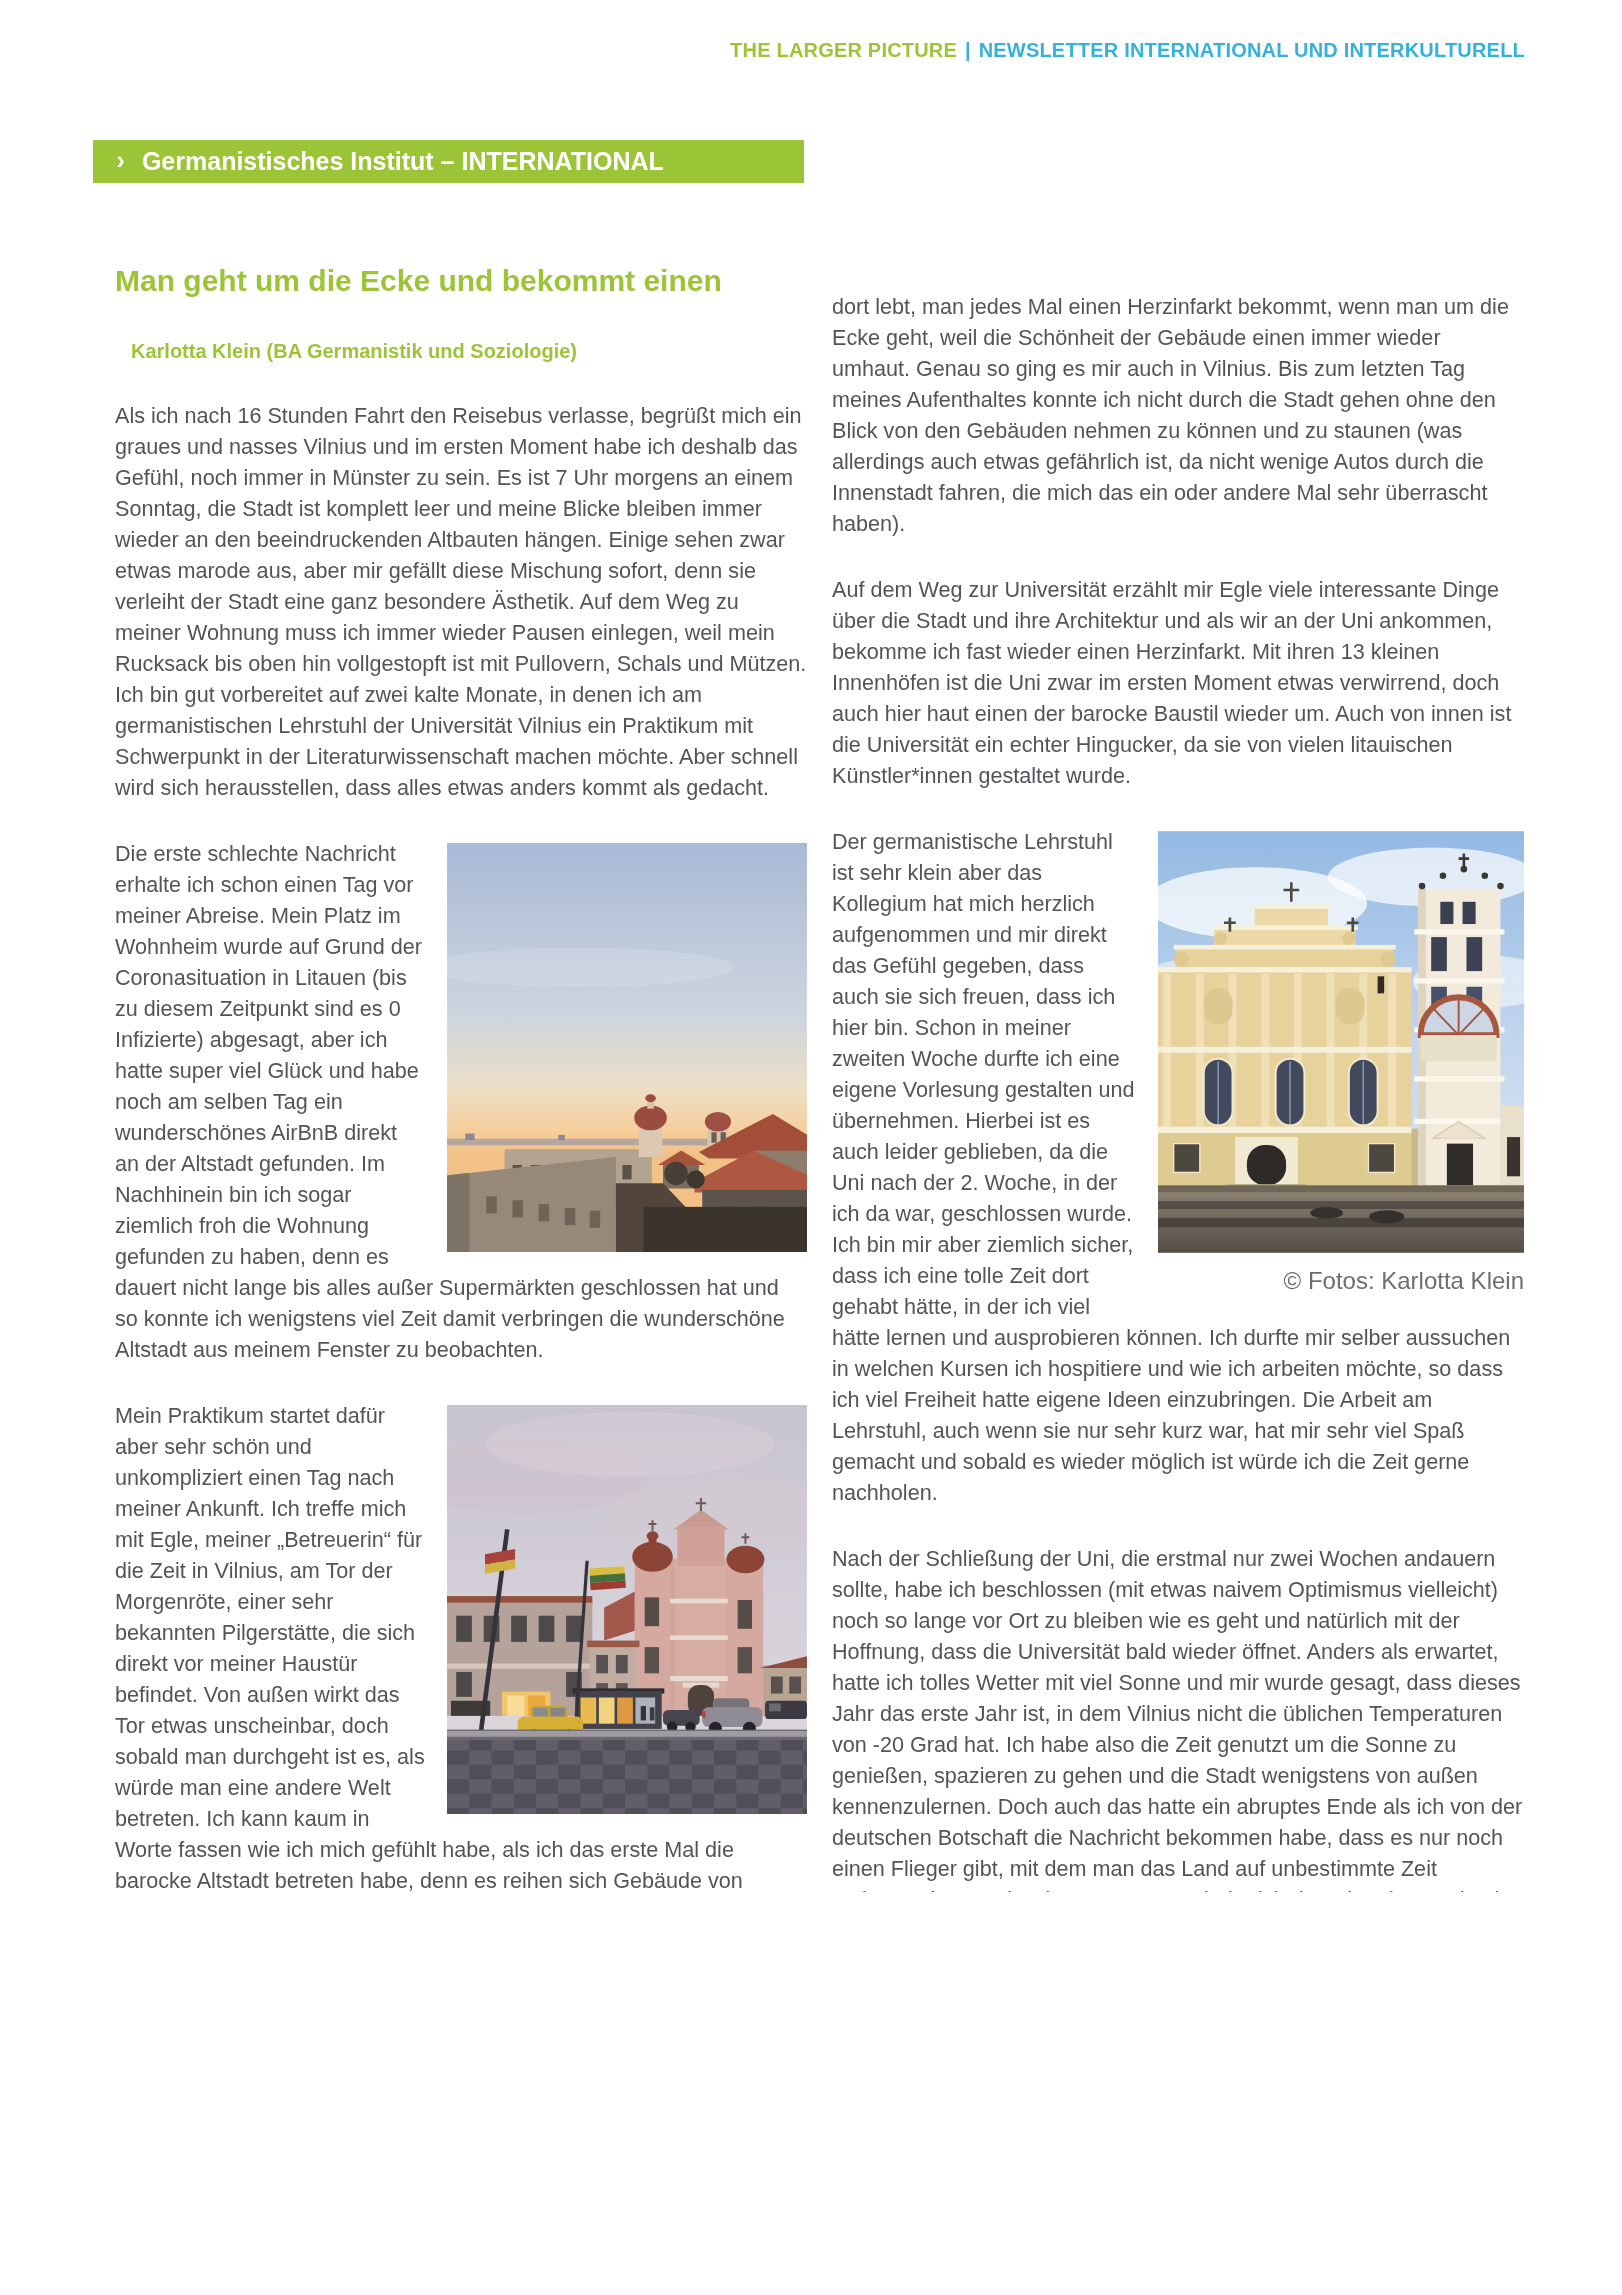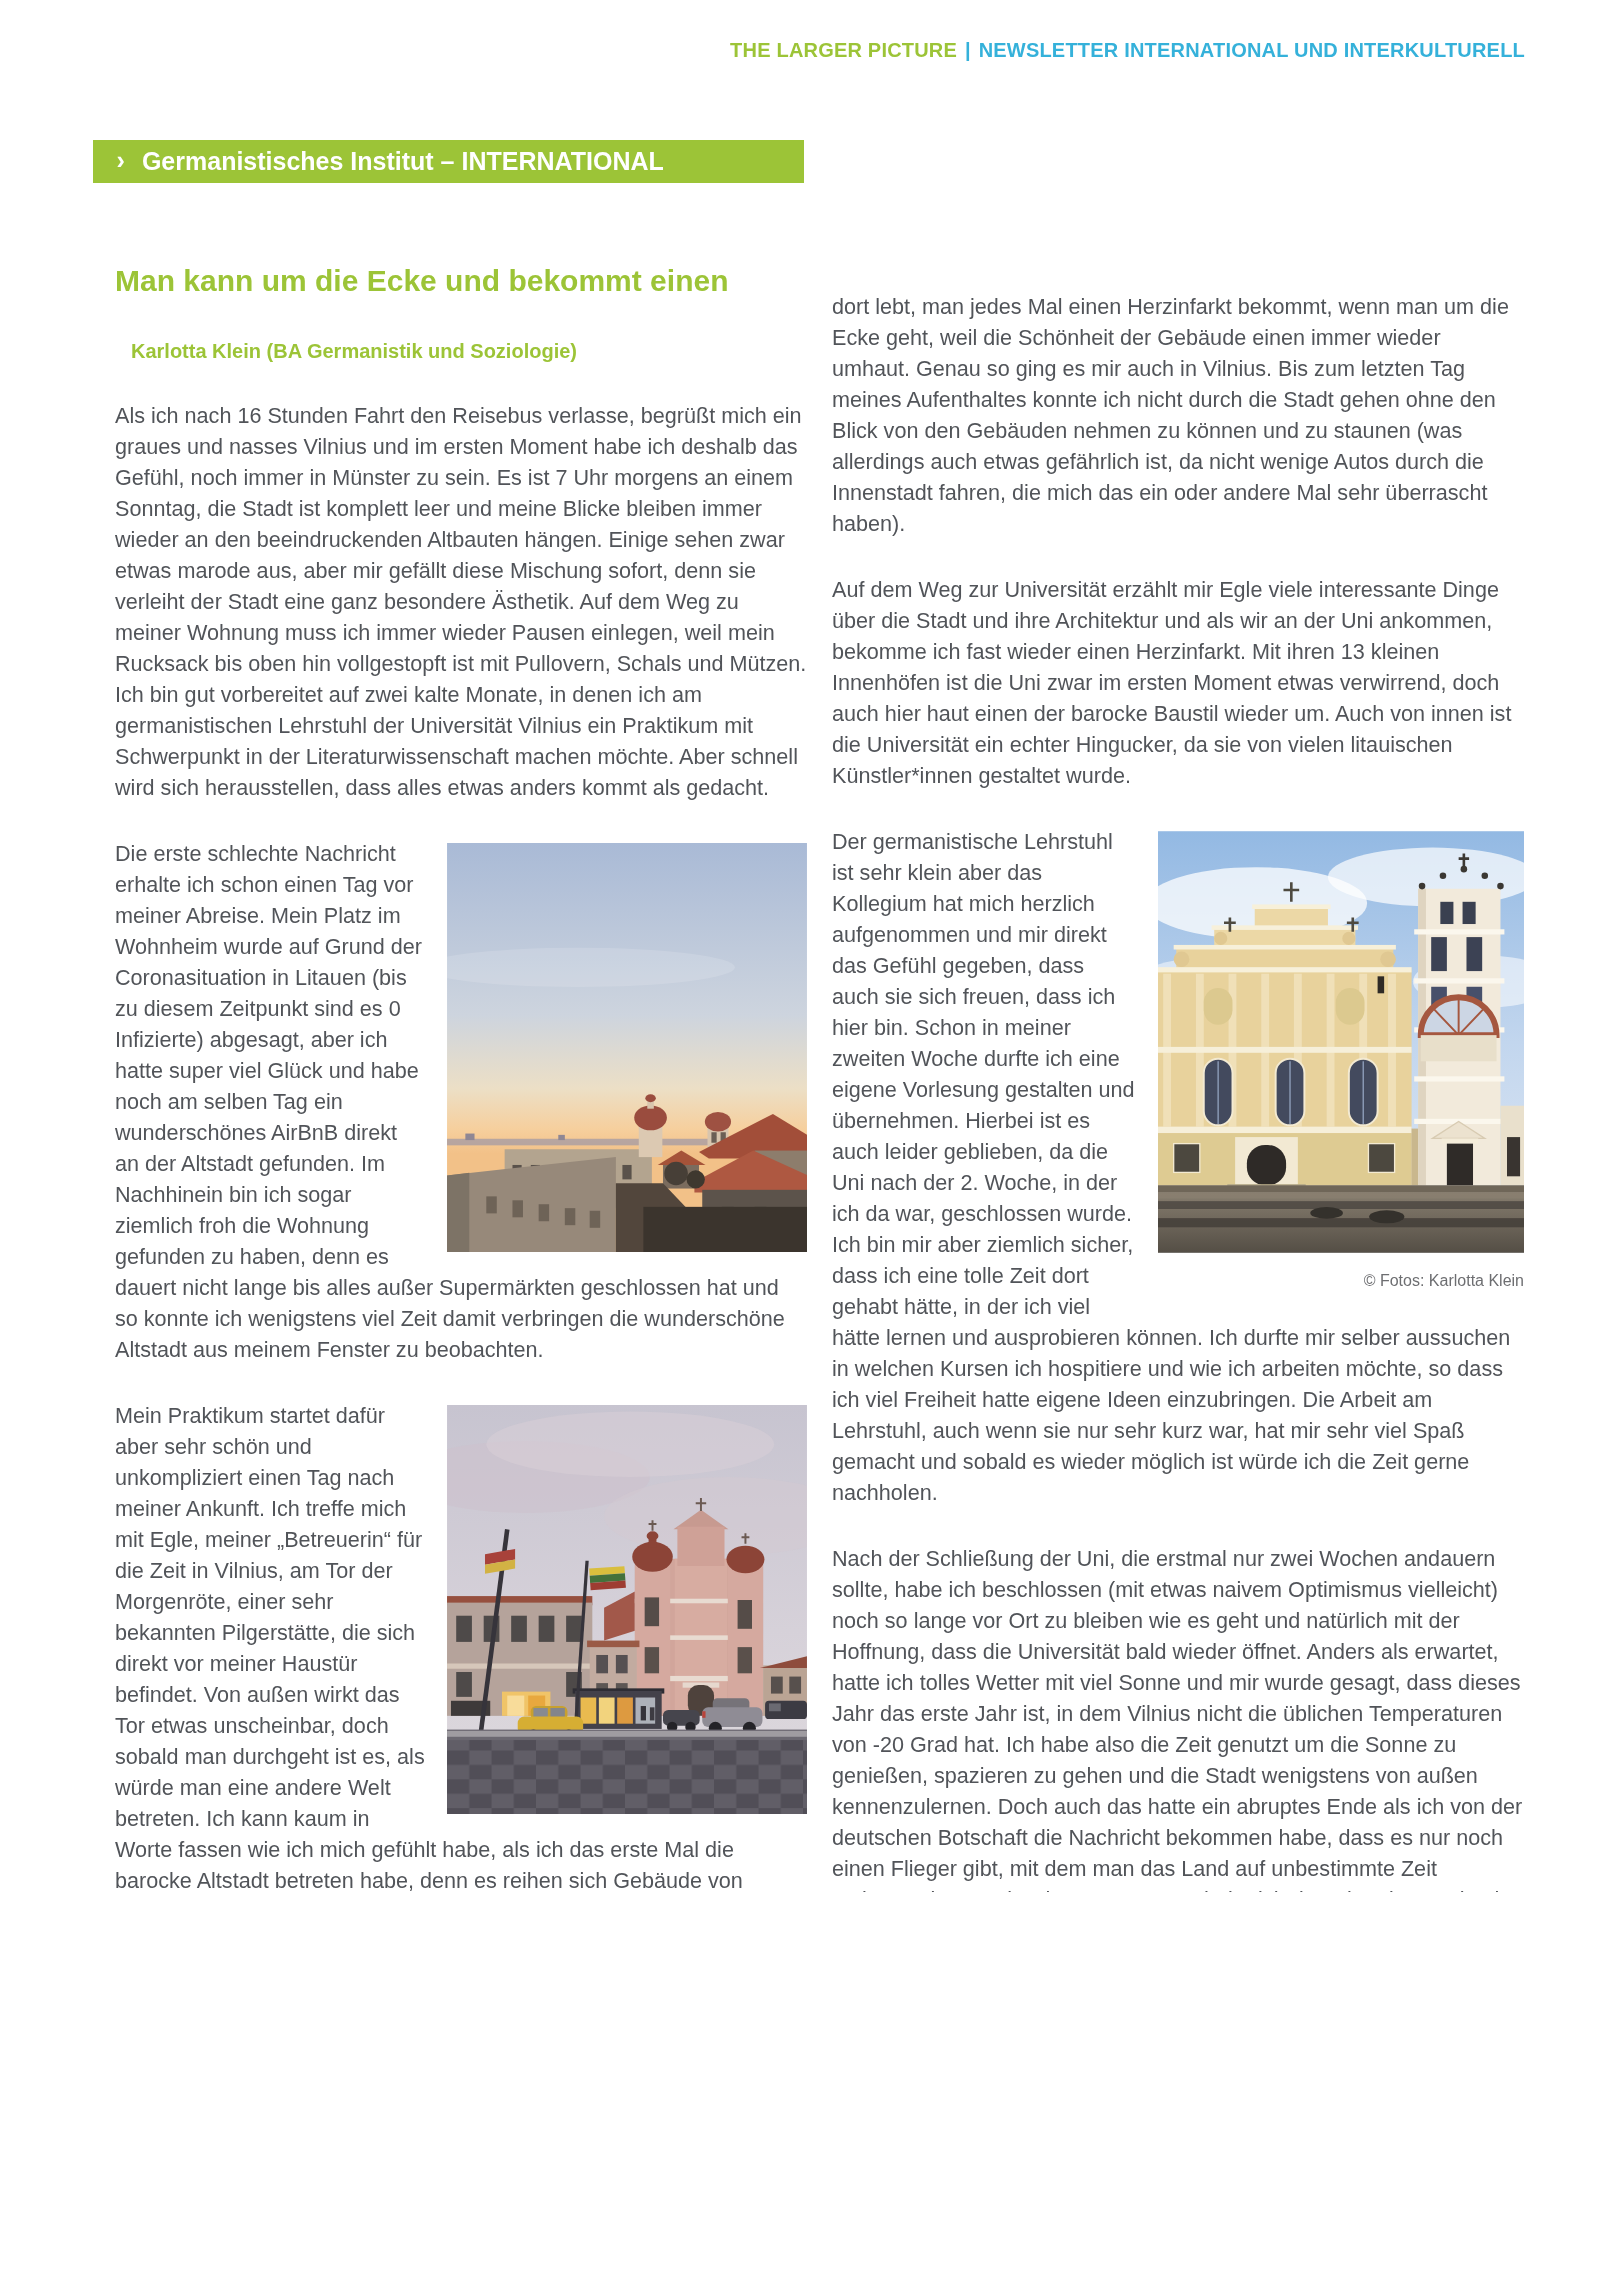--- a/index.html
+++ b/index.html
@@ -34,21 +34,21 @@
   .col.left{left:115px;top:262px;width:692px;}
   .col.right{left:832px;top:291px;width:692px;}
   h1.title{
     color:var(--green);font-size:30px;line-height:37px;font-weight:bold;margin:0 0 37px 0;
   }
   .author{color:var(--green);font-size:20px;font-weight:bold;margin:0 0 33px 16px;}
   .para{margin:0 0 35px 0;}
   .para::after{content:"";display:block;clear:both;}
   .photo-float{float:right;margin:5.2px 0 14.4px 22px;display:block;}
   .photo-float svg{display:block;}
-  .caption{display:block;font-size:16px;color:var(--caption);margin-top:11.8px;text-align:right;}
+  .caption{display:block;font-size:24px;color:var(--caption);margin-top:11.8px;text-align:right;}
   
   .greenline{position:absolute;left:0;width:1623px;background:var(--green);box-shadow:0 0 7.9px rgba(156,196,55,.45);}
   #gl1{top:2129px;height:7.2px;}
   #gl2{top:2149px;height:6.5px;}
   #gl3{top:2179px;height:9.8px;}
   .badge{
     position:absolute;left:1341px;top:2061px;width:190px;height:190px;
     filter:drop-shadow(0 3.3px 9.2px rgba(0,0,0,.20));
   }
 </style>
@@ -61,21 +61,21 @@
     <span class="green">THE LARGER PICTURE</span><span class="blue sep">|</span><span class="blue">NEWSLETTER INTERNATIONAL UND INTERKULTURELL</span>
   </div>
 
   <div class="banner">
     <span class="chev">›</span>
     <span>Germanistisches Institut – INTERNATIONAL</span>
   </div>
 
   <div class="col left">
     <h1 class="title">
-      <span>Man kann um die Ecke und bekommt einen</span><br>
+      <span>Man geht um die Ecke und bekommt einen</span><br>
     </h1>
     <div class="author">Karlotta Klein (BA Germanistik und Soziologie)</div>
 
     <p class="para">Als ich nach 16 Stunden Fahrt den Reisebus verlasse, begrüßt mich ein graues und nasses Vilnius und im ersten Moment habe ich deshalb das Gefühl, noch immer in Münster zu sein. Es ist 7 Uhr morgens an einem Sonntag, die Stadt ist komplett leer und meine Blicke bleiben immer wieder an den beeindruckenden Altbauten hängen. Einige sehen zwar etwas marode aus, aber mir gefällt diese Mischung sofort, denn sie verleiht der Stadt eine ganz besondere Ästhetik. Auf dem Weg zu meiner Wohnung muss ich immer wieder Pausen einlegen, weil mein Rucksack bis oben hin vollgestopft ist mit Pullovern, Schals und Mützen. Ich bin gut vorbereitet auf zwei kalte Monate, in denen ich am germanistischen Lehrstuhl der Universität Vilnius ein Praktikum mit Schwerpunkt in der Literaturwissenschaft machen möchte. Aber schnell wird sich herausstellen, dass alles etwas anders kommt als gedacht.</p>
 
     <div class="para">
       <span class="photo-float">
         <svg width="360" height="409" viewBox="0 0 550 625">
           <defs>
             <linearGradient id="p1sky" x1="0" y1="0" x2="0" y2="1">

